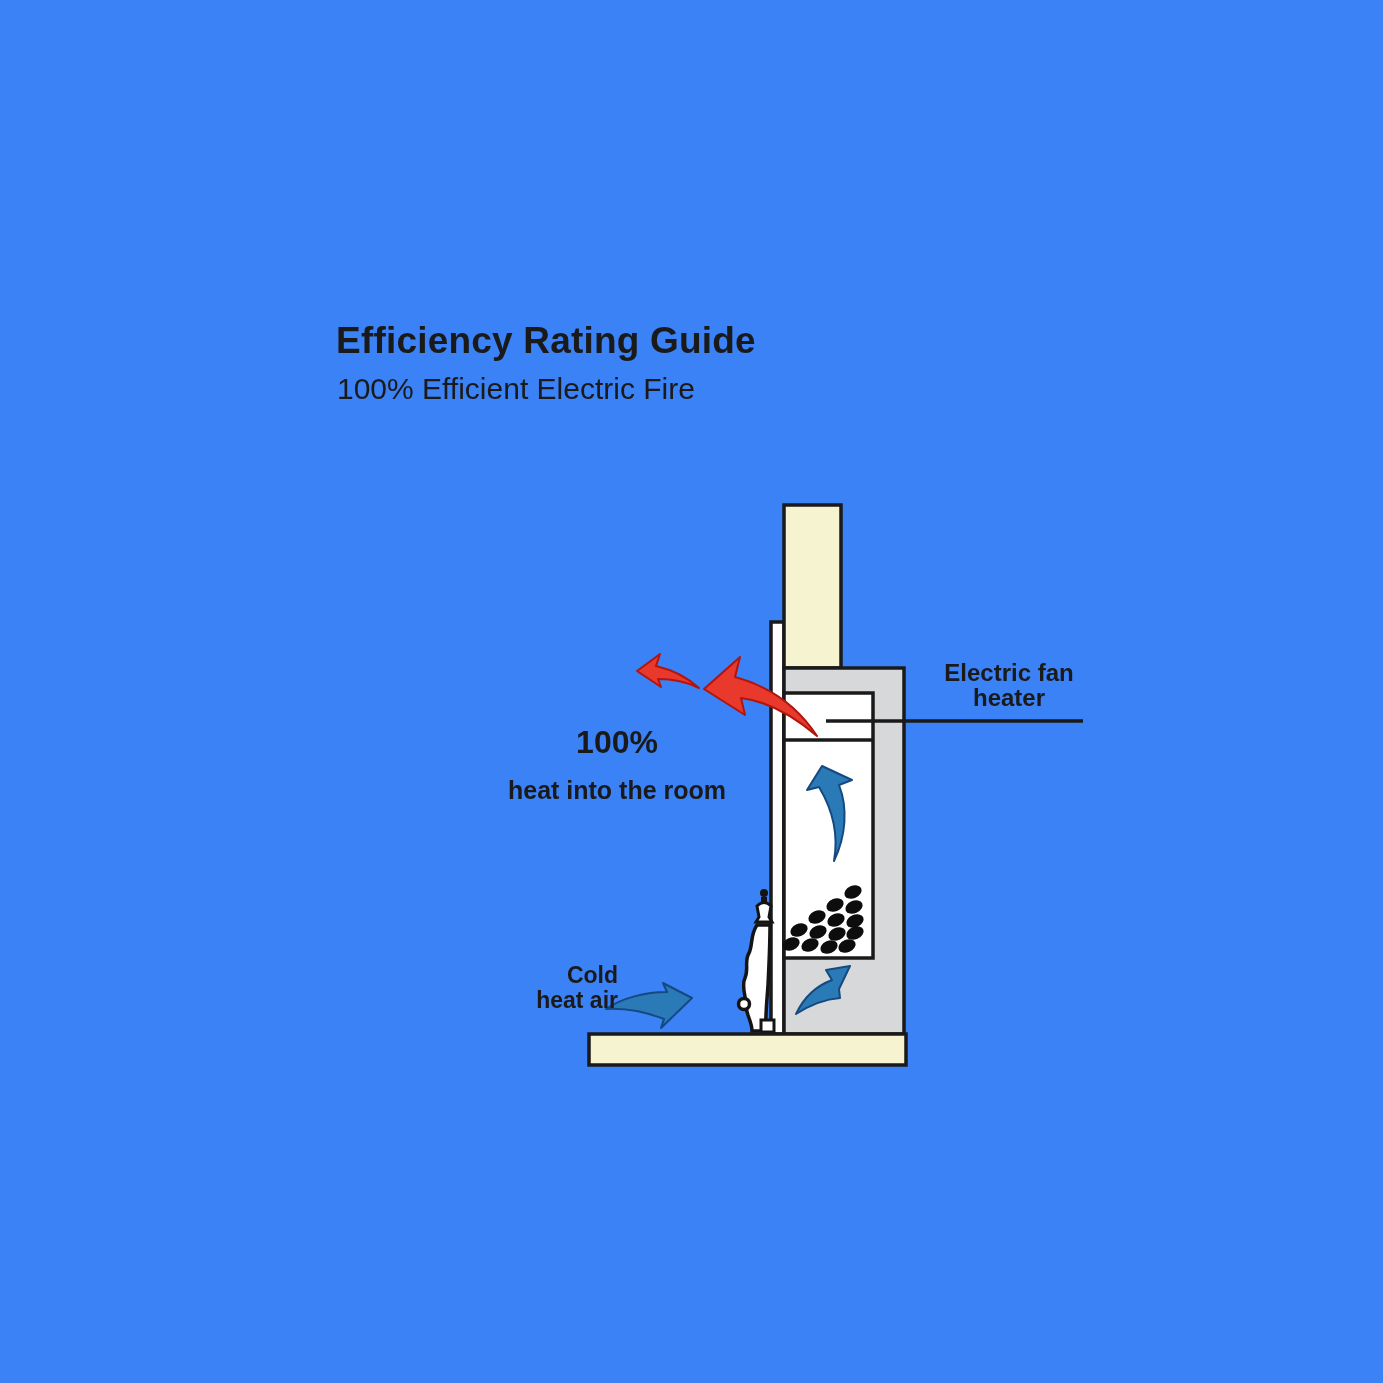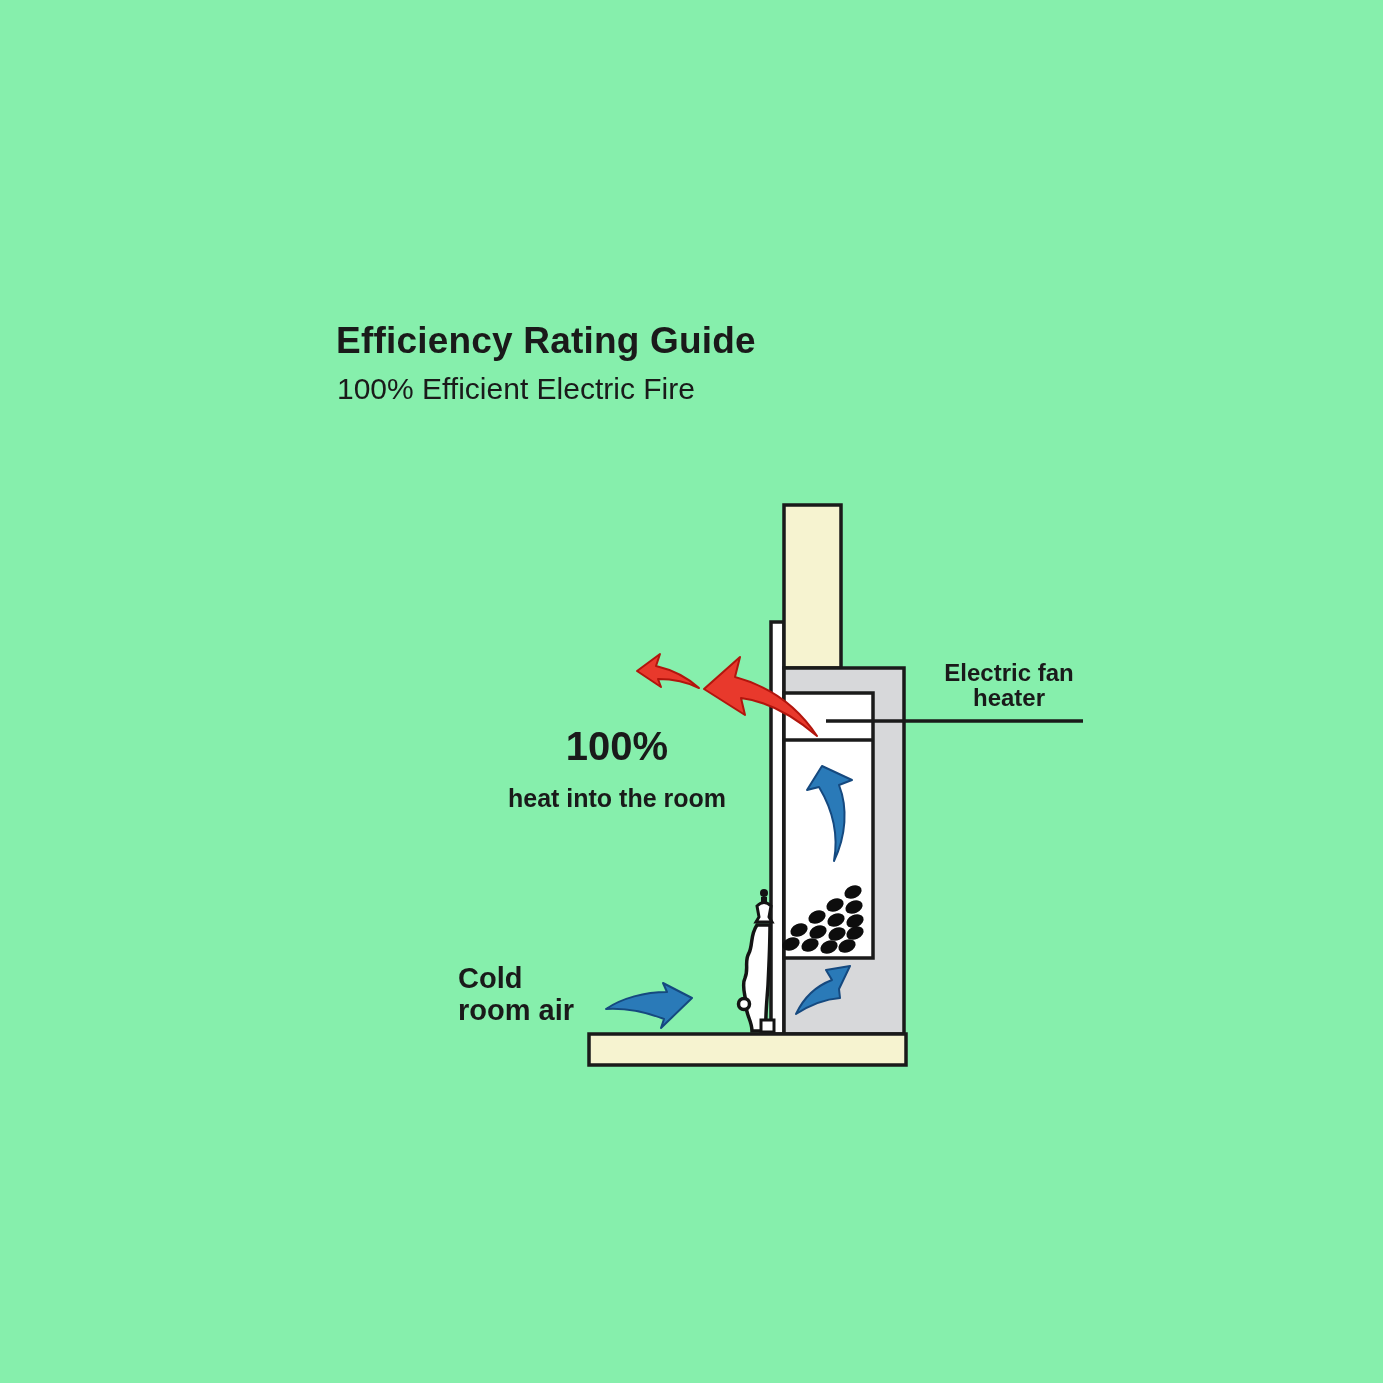--- a/index.html
+++ b/index.html
@@ -1,28 +1,28 @@
 <!DOCTYPE html>
 <html><head>
 <meta charset="utf-8">
 <style>
   html,body { margin:0; padding:0; background:#ffffff; }
   #stage {
-    position:relative; width:1383px; height:1383px; background:#86efac;
+    position:relative; width:1383px; height:1383px; background:#3b82f6;
     font-family:"Liberation Sans","DejaVu Sans",sans-serif; color:#1a1a1a; overflow:hidden;
   }
   #diagram-svg { position:absolute; left:0; top:0; }
   .txt { position:absolute; white-space:nowrap; }
   .t-title { left:336px; top:320px; font-size:37px; font-weight:bold; letter-spacing:0.2px; }
   .t-sub   { left:337px; top:372px; font-size:30px; font-weight:normal; }
   .heat-block { left:467px; top:726px; width:300px; text-align:center; }
-  .heat-pct { font-size:40px; font-weight:bold; line-height:1.0; }
+  .heat-pct { font-size:32px; font-weight:bold; line-height:1.0; }
   .heat-cap { font-size:25px; font-weight:bold; line-height:1.0; margin-top:20px; }
   .fan-block  { left:909px; top:661px; width:200px; text-align:center; font-size:24px; font-weight:bold; line-height:1.04; }
-  .cold-block { left:458px; top:963px; width:160px; text-align:left; font-size:29px; font-weight:bold; line-height:1.1; }
+  .cold-block { left:458px; top:963px; width:160px; text-align:right; font-size:23px; font-weight:bold; line-height:1.1; }
   
   .ol   { stroke:#1a1a1a; stroke-width:3.5; }
   .thin { stroke:#1a1a1a; stroke-width:3.5; fill:none; }
   .hot  { stroke:#b2150d; stroke-width:2;   stroke-linejoin:round; }
   .cold { stroke:#15497f; stroke-width:2;   stroke-linejoin:round; }
   .wfill{ fill:#ffffff; }
   .sil  { stroke:#141414; }
 </style>
 </head>
 <body>
@@ -97,16 +97,16 @@
     <div class="heat-cap">heat into the room</div>
   </div>
 
   <div class="txt fan-block">
     <div>Electric fan</div>
     <div>heater</div>
   </div>
 
   <div class="txt cold-block">
     <div>Cold</div>
-    <div>room air</div>
+    <div>heat air</div>
   </div>
 
 </div>
 
 </body></html>

